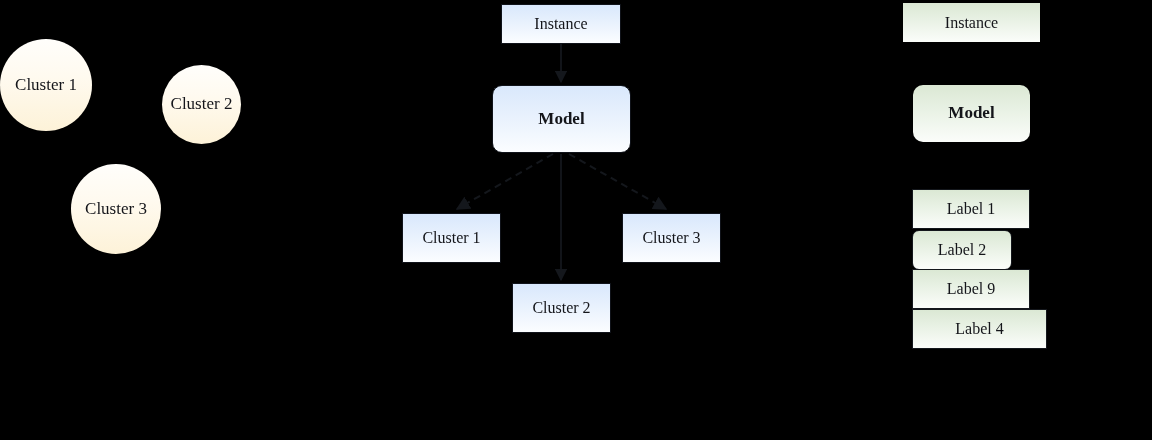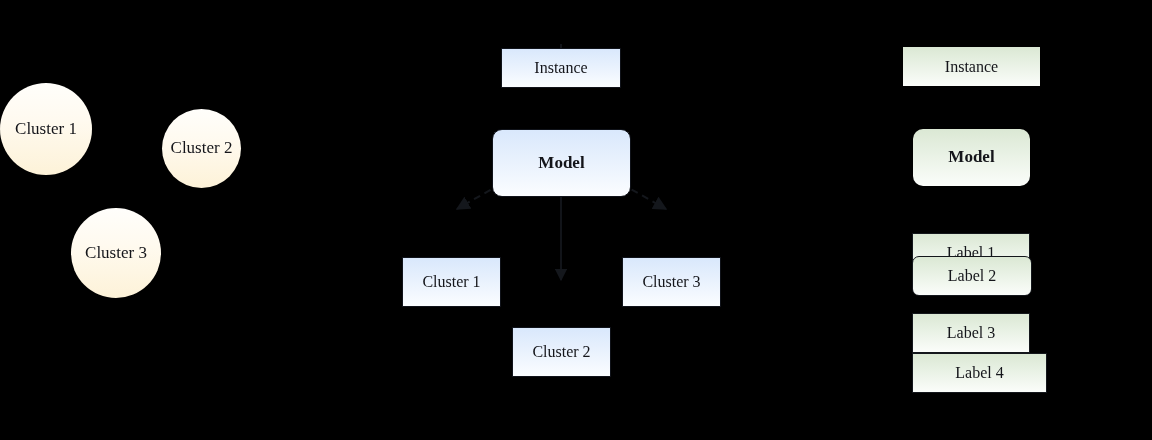--- a/index.html
+++ b/index.html
@@ -25,21 +25,20 @@
   .node {
     position: absolute;
     box-sizing: border-box;
     display: flex;
     align-items: center;
     justify-content: center;
     text-align: center;
     color: #14151a;
     line-height: 1.1;
     white-space: nowrap;
-    margin-top: 44px;
   }
 
   
   .cluster-circle {
     border-radius: 50%;
     background: linear-gradient(to bottom, #fffefb 0%, #fffaef 42%, #fdf2d8 100%);
     font-size: 17px;
   }
 
   
@@ -134,24 +133,24 @@
   <div>
     <div class="node legend-box plain" style="left: 903px; top: 3px; width: 137px; height: 39px;">
       <span>Instance</span>
     </div>
     <div class="node legend-box rounded" style="left: 913px; top: 85px; width: 117px; height: 57px;">
       <span>Model</span>
     </div>
     <div class="node legend-box bordered" style="left: 912px; top: 189px; width: 118px; height: 40px;">
       <span>Label 1</span>
     </div>
-    <div class="node legend-box bordered" style="left: 912px; top: 212px; width: 120px; height: 40px; border-radius: 7px;">
+    <div class="node legend-box bordered" style="left: 912px; top: 230px; width: 100px; height: 40px; border-radius: 7px;">
       <span>Label 2</span>
     </div>
     <div class="node legend-box bordered" style="left: 912px; top: 269px; width: 118px; height: 40px;">
-      <span>Label 3</span>
+      <span>Label 9</span>
     </div>
     <div class="node legend-box bordered" style="left: 912px; top: 309px; width: 135px; height: 40px;">
       <span>Label 4</span>
     </div>
   </div>
 
 </div>
 
 </body></html>

